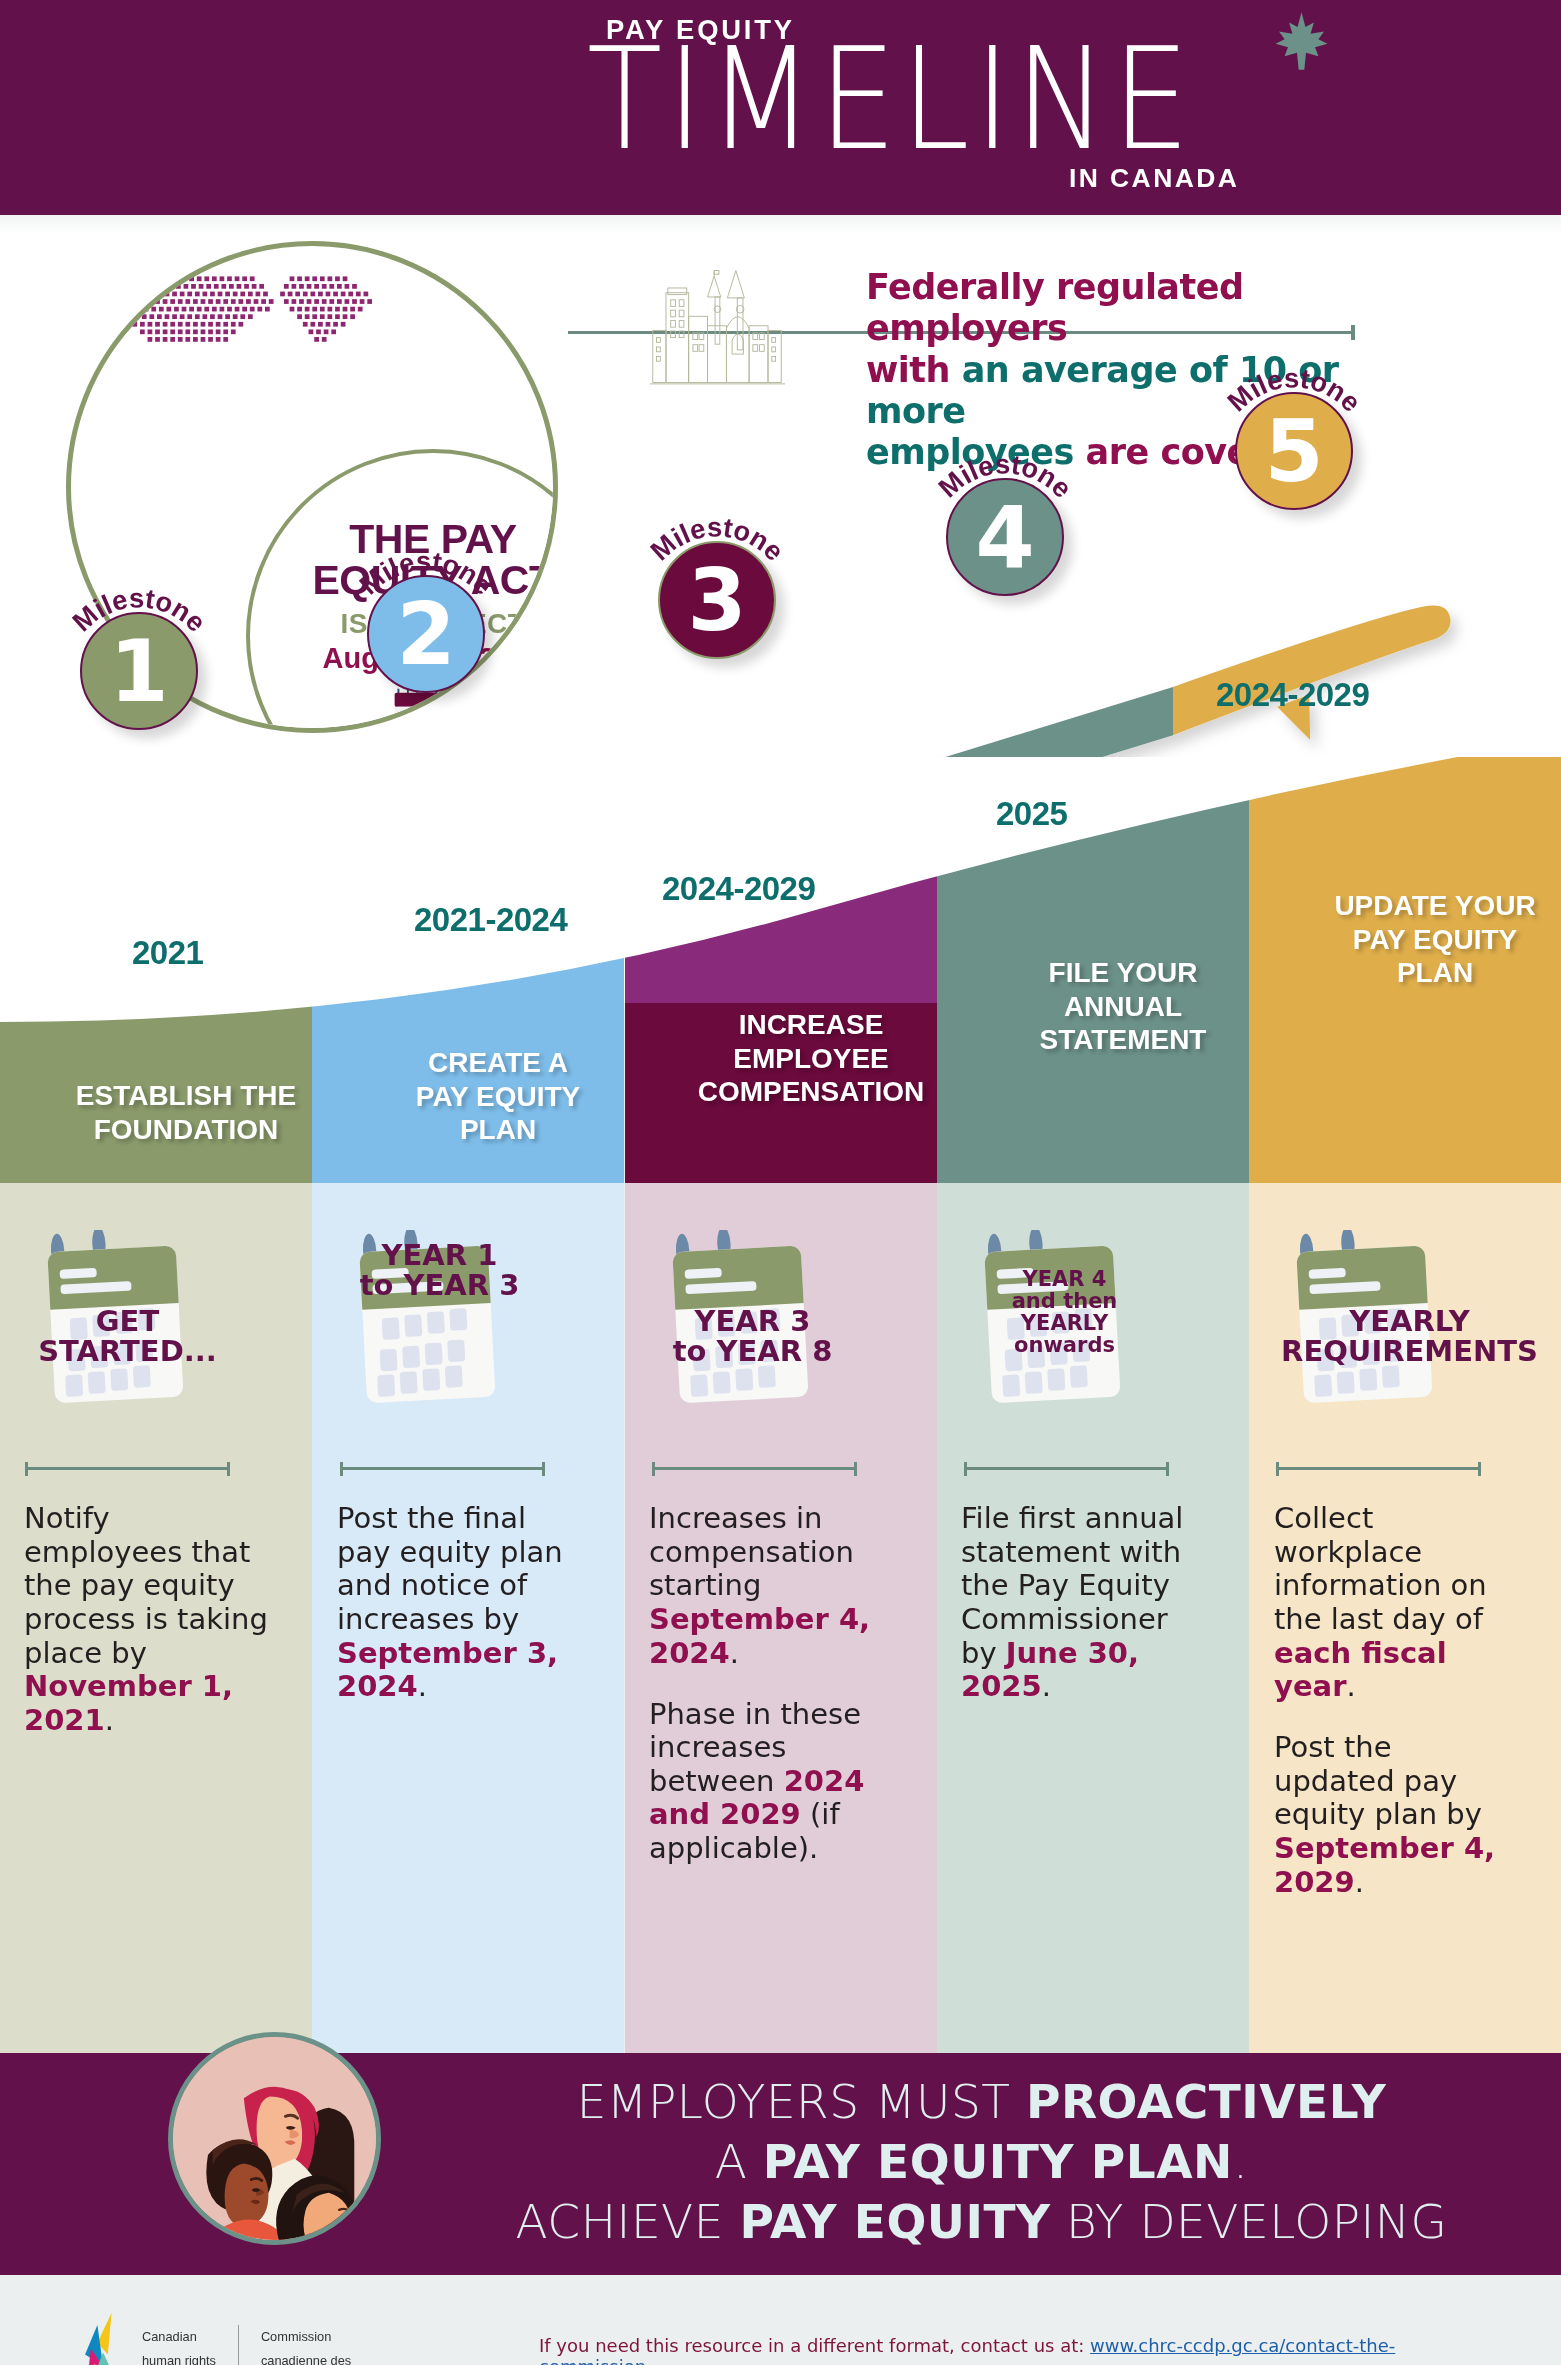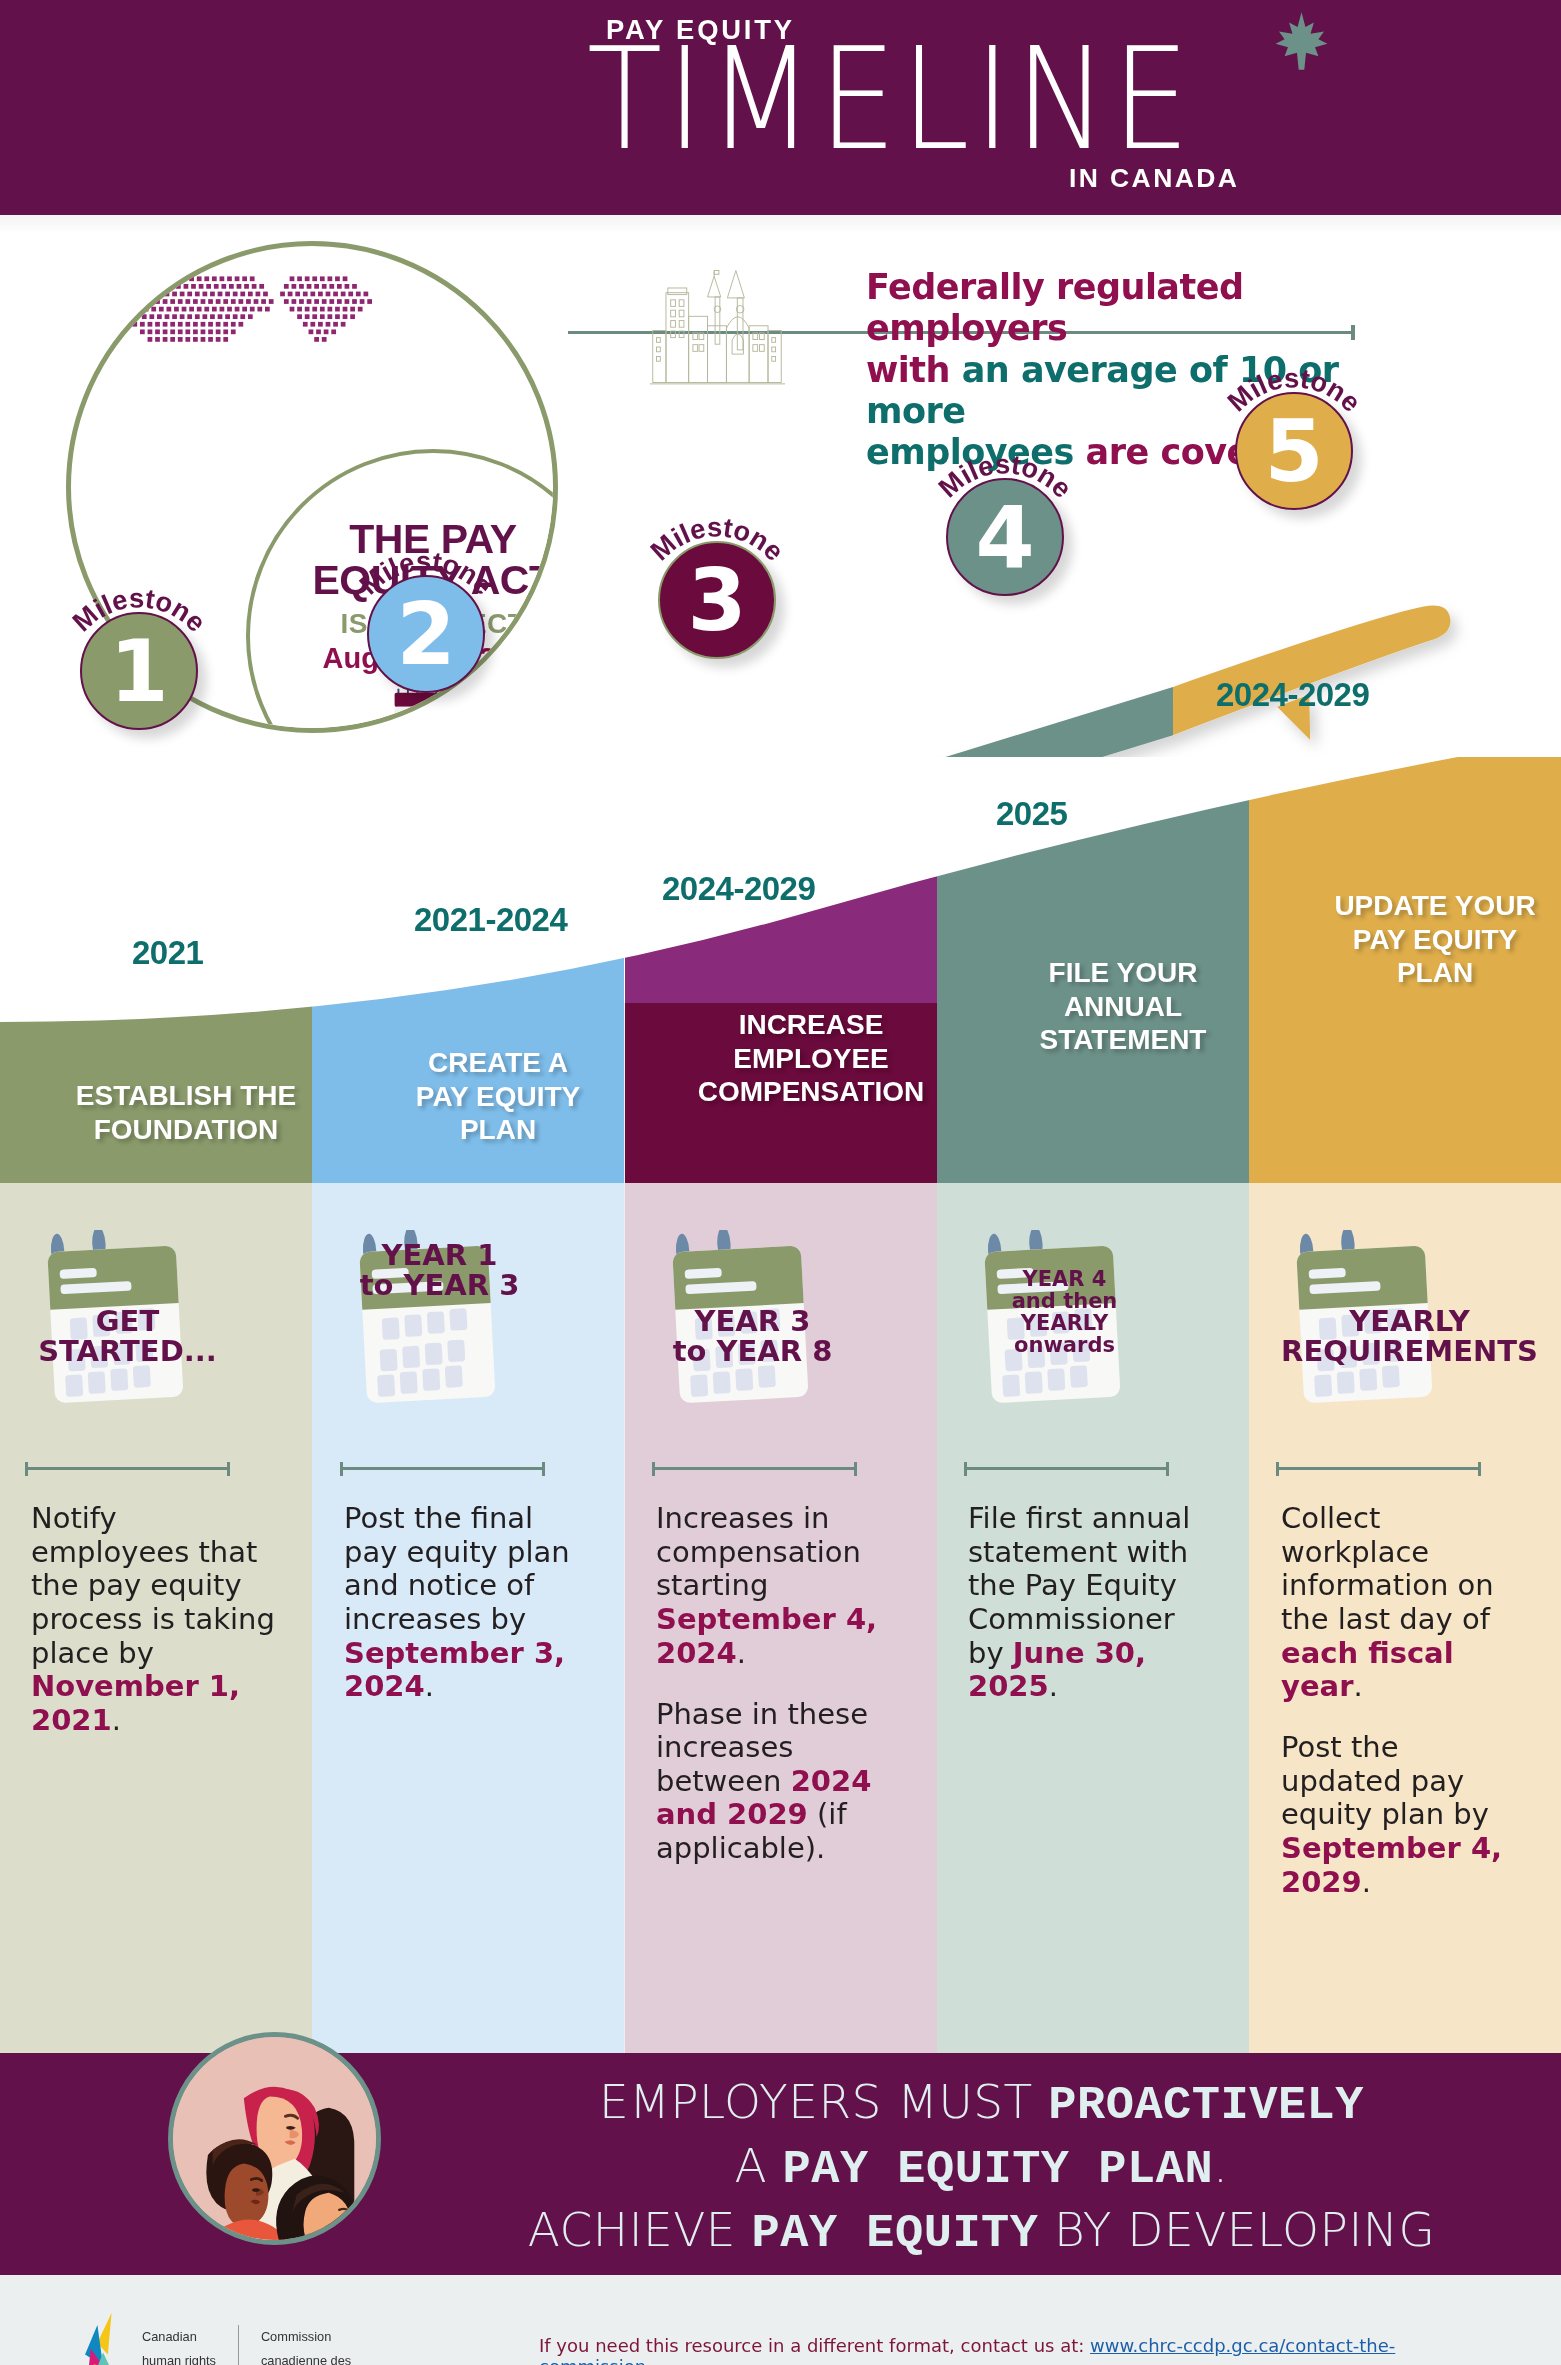--- a/index.html
+++ b/index.html
@@ -116,37 +116,36 @@
   .calcard { position:absolute; width:189px; height:180px; z-index:8; }
   .caltext {
     position:absolute; width:189px; text-align:center; z-index:9;
     color:#63114a; font-weight:bold; font-size:29px; line-height:1.05;
     font-family:"DejaVu Sans", sans-serif;
   }
   .body-text {
     position:absolute; width:246px; z-index:8;
     color:#231f20; font-size:29px; line-height:1.16;
     font-family:"DejaVu Sans", sans-serif;
-    margin-left:7px;
   }
   .body-text b { color:#8f0f4f; }
   .body-text p + p { margin-top:27.4px; }
 
   
   .banner {
     position:absolute; left:0; top:2053px; width:1561px; height:222px;
     background:#63114a;
   }
   .banner-txt {
     position:absolute; left:454px; top:2072px; width:1055px;
     color:#dfeeee; text-align:center; font-size:47px; font-weight:300;
     line-height:1.28; letter-spacing:0.5px; z-index:6;
     font-family:"DejaVu Sans", sans-serif;
   }
-  .banner-txt b { font-weight:bold;font-family:Liberation Mono, monospace; }
+  .banner-txt b { font-weight:bold; }
   .womencircle {
     position:absolute; left:168px; top:2032px; width:213px; height:213px;
     border-radius:50%; border:5.2px solid #6c9189; overflow:hidden; z-index:7;
     background:#e9c5bc;
   }
 
   
   .footer { position:absolute; left:0; top:2276px; width:1561px; height:137px; background:#eceff0; }
   .logo { position:absolute; left:66px; top:2309px; width:95px; height:90px; }
   .logo-text {

